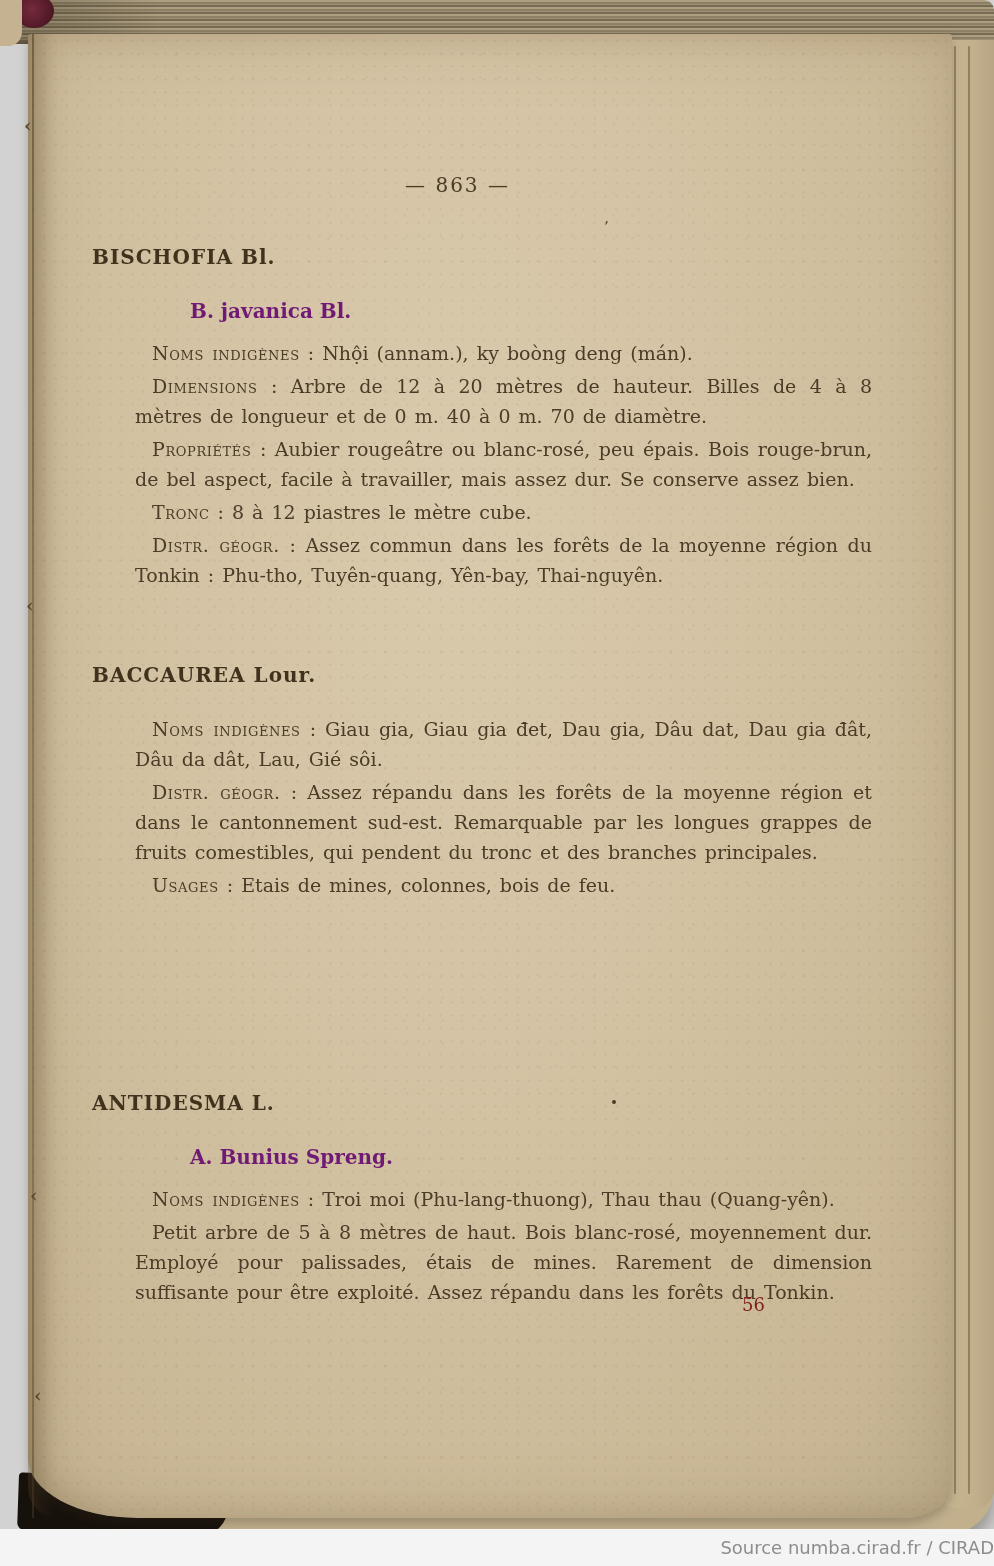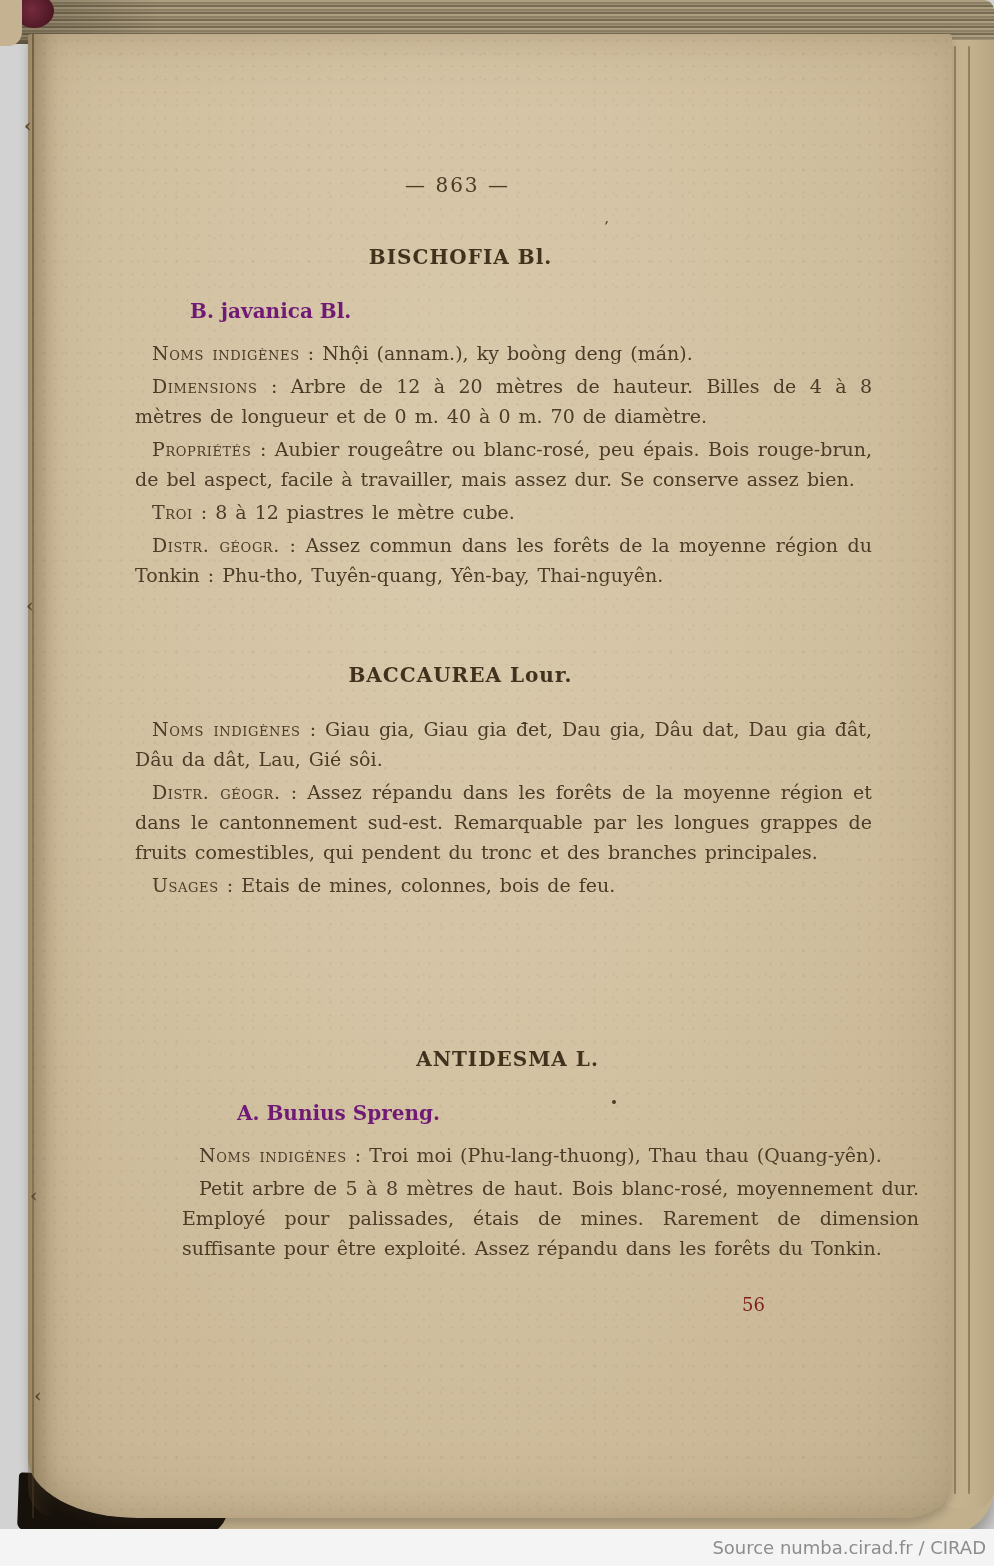--- a/index.html
+++ b/index.html
@@ -36,34 +36,34 @@
     background-size:11px 13px, 19px 23px;background-position:0 0,6px 9px;}
   .gutter-crease{position:absolute;left:0;top:0;width:30px;height:100%;z-index:2;
     background:linear-gradient(90deg, rgba(95,75,45,.28), rgba(95,75,45,.05) 70%, rgba(95,75,45,0));border-radius:3px 0 0 60px;}
   .gutter-line{position:absolute;left:4px;top:0;width:2px;height:100%;z-index:2;background:linear-gradient(180deg, rgba(80,62,36,.55), rgba(80,62,36,.25) 60%, rgba(80,62,36,.45));}
   .stitch-mark{position:absolute;z-index:3;color:#5c4a2e;font-size:19px;font-weight:bold;line-height:10px;}
 
   
   .folio{position:absolute;left:129px;top:170px;width:737px;z-index:5;text-align:center;transform:translateX(-40px);
     font-size:20px;line-height:30px;color:#4b3b27;letter-spacing:2px;}
   .textblock{position:absolute;left:135px;width:737px;z-index:5;color:#4b3b27;}
-  .genus{font-size:20px;font-weight:bold;line-height:30px;margin:0 0 24px;text-align:center;transform:translateX(-43px);
+  .genus{font-size:20px;font-weight:bold;line-height:30px;margin:0 0 24px;text-align:left;transform:translateX(-43px);
     letter-spacing:1px;color:#41321e;}
   .species{font-size:20px;font-weight:bold;line-height:30px;margin:0 0 12px 55px;color:#701a75;}
   .entry{font-size:19px;line-height:30px;margin:0 0 3px;text-align:justify;text-align-last:left;text-indent:17px;
     word-spacing:2px;}
   .lbl{font-variant:small-caps;letter-spacing:.6px;}
   .signature{position:absolute;left:742px;top:1294px;z-index:5;font-size:18px;color:#7f1d1d;}
   .ink-speck-dot{position:absolute;width:4px;height:4px;border-radius:50%;background:#4b3b27;z-index:5;}
   .ink-speck-tick{position:absolute;z-index:5;color:#55452c;font-size:15px;line-height:10px;}
 
   
   .scan-footer{position:absolute;left:0;bottom:0;width:994px;height:37px;z-index:6;background:#f4f4f4;
     display:flex;align-items:center;justify-content:flex-end;}
-  .scan-footer .credit{font-family:"DejaVu Sans", sans-serif;font-size:18px;color:#8d8d8d;padding-right:8px;}
+  .scan-footer .credit{font-family:"DejaVu Sans", sans-serif;font-size:18px;color:#8d8d8d;}
 </style>
 </head>
 <body>
 
 <div class="canvas">
 
   <div class="page-under"></div>
   <div class="black-underlay"></div>
   <div class="top-edge-stack"></div>
   <div class="spine-headband"></div>
@@ -84,32 +84,32 @@
   </div>
 
   <div class="folio">— 863 —</div>
 
   <div class="textblock" style="top:242px;">
     <div class="genus">BISCHOFIA Bl.</div>
     <div class="species">B. javanica Bl.</div>
     <p class="entry"><span class="lbl">Noms indigènes</span><span> : Nhội (annam.), ky boòng deng (mán).</span></p>
     <p class="entry"><span class="lbl">Dimensions</span><span> : Arbre de 12 à 20 mètres de hauteur. Billes de 4 à 8 mètres de longueur et de 0 m. 40 à 0 m. 70 de diamètre.</span></p>
     <p class="entry"><span class="lbl">Propriétés</span><span> : Aubier rougeâtre ou blanc-rosé, peu épais. Bois rouge-brun, de bel aspect, facile à travailler, mais assez dur. Se conserve assez bien.</span></p>
-    <p class="entry"><span class="lbl">Troi</span><span> : 8 à 12 piastres le mètre cube.</span></p>
+    <p class="entry"><span class="lbl">Tronc</span><span> : 8 à 12 piastres le mètre cube.</span></p>
     <p class="entry"><span class="lbl">Distr. géogr.</span><span> : Assez commun dans les forêts de la moyenne région du Tonkin : Phu-tho, Tuyên-quang, Yên-bay, Thai-nguyên.</span></p>
   </div>
 
   <div class="textblock" style="top:660px;">
     <div class="genus">BACCAUREA Lour.</div>
     <p class="entry"><span class="lbl">Noms indigènes</span><span> : Giau gia, Giau gia đet, Dau gia, Dâu dat, Dau gia đât, Dâu da dât, Lau, Gié sôi.</span></p>
     <p class="entry"><span class="lbl">Distr. géogr.</span><span> : Assez répandu dans les forêts de la moyenne région et dans le cantonnement sud-est. Remarquable par les longues grappes de fruits comestibles, qui pendent du tronc et des branches principales.</span></p>
     <p class="entry"><span class="lbl">Usages</span><span> : Etais de mines, colonnes, bois de feu.</span></p>
   </div>
 
-  <div class="textblock" style="top:1044px;margin-left:47px;">
+  <div class="textblock" style="top:1088px;">
     <div class="genus">ANTIDESMA L.</div>
     <div class="species">A. Bunius Spreng.</div>
     <p class="entry"><span class="lbl">Noms indigènes</span><span> : Troi moi (Phu-lang-thuong), Thau thau (Quang-yên).</span></p>
     <p class="entry"><span class="lbl"></span><span>Petit arbre de 5 à 8 mètres de haut. Bois blanc-rosé, moyennement dur. Employé pour palissades, étais de mines. Rarement de dimension suffisante pour être exploité. Assez répandu dans les forêts du Tonkin.</span></p>
   </div>
 
   <div class="signature">56</div>
 
   <span class="ink-speck-tick" style="left:604px;top:222px;">’</span>
   <div class="ink-speck-dot" style="left:612px;top:1100px;"></div>

